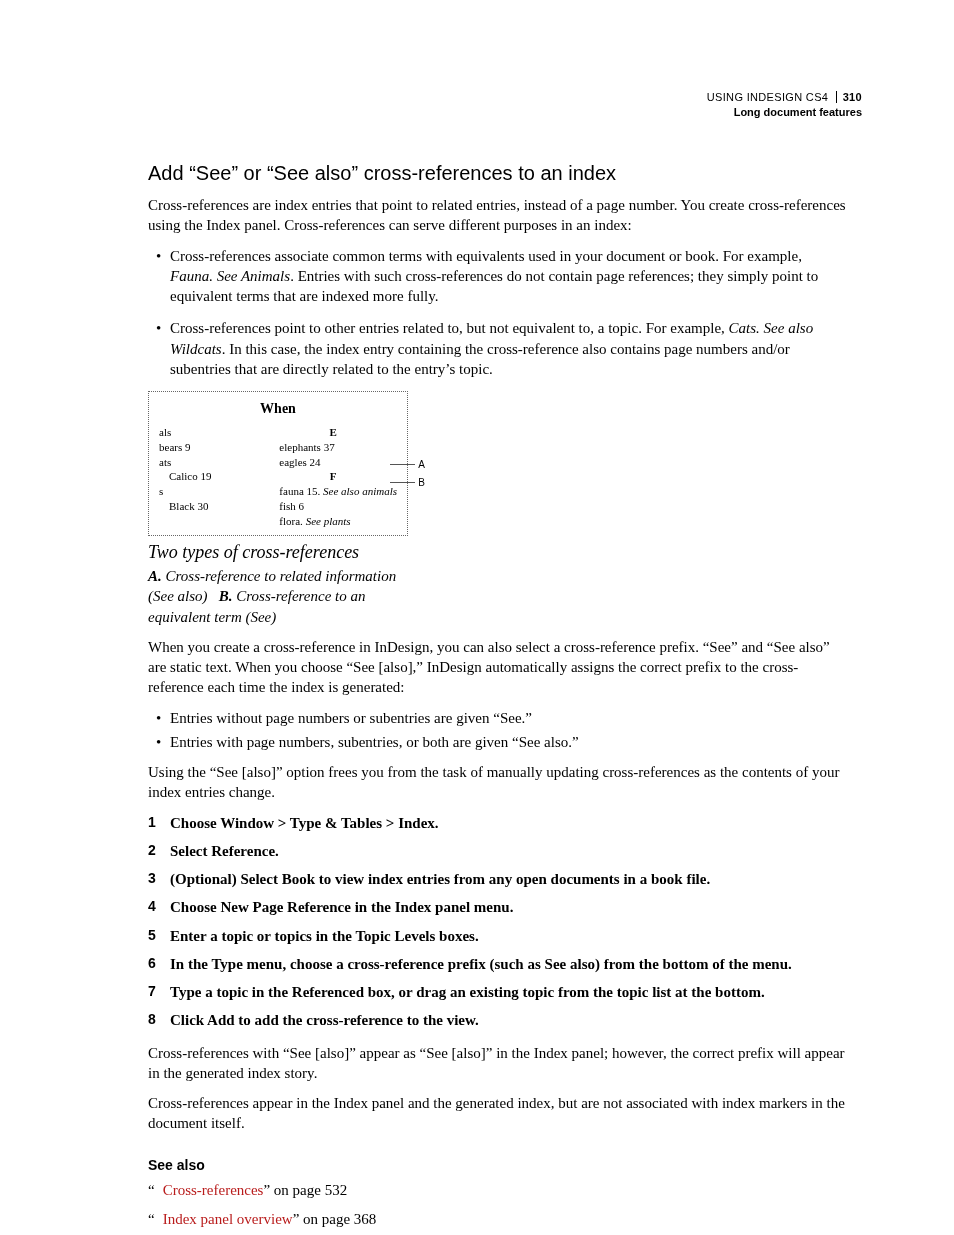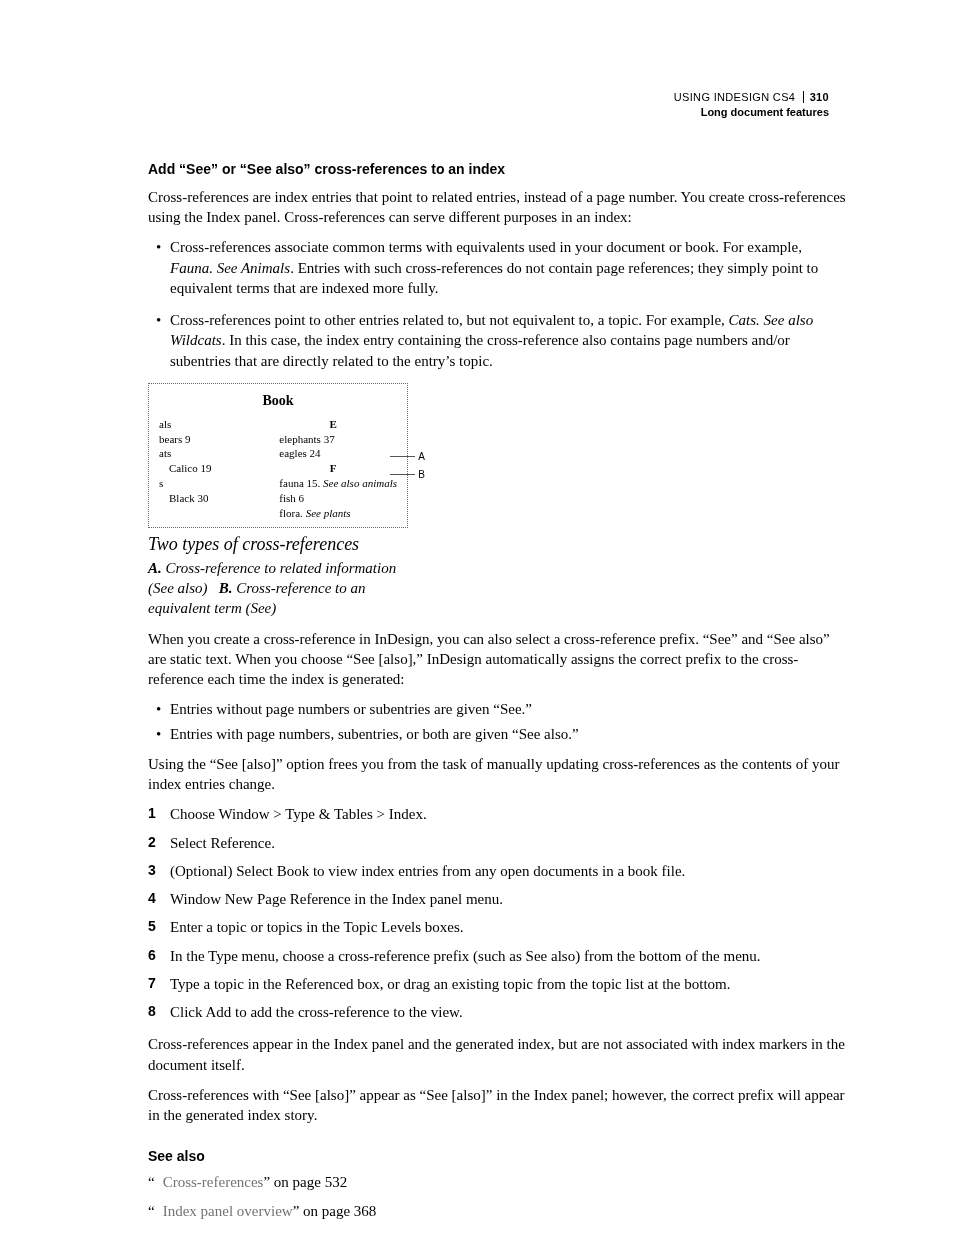--- a/index.html
+++ b/index.html
@@ -13,40 +13,40 @@
   }
   .page {
     width: 954px;
     box-sizing: border-box;
     padding: 90px 108px 40px 148px;
     position: relative;
   }
   .running-header {
     position: absolute;
     top: 90px;
-    right: 125px;
+    right: 92px;
     text-align: right;
     font-family: "Myriad Pro", "Segoe UI", Arial, sans-serif;
     font-size: 11px;
     line-height: 1.35;
   }
   .running-header .line1 { letter-spacing: 0.03em; }
   .running-header .pageno {
     font-weight: 700;
     border-left: 1px solid #000;
     padding-left: 6px;
     margin-left: 4px;
   }
   .running-header .line2 { font-weight: 700; }
   .content { margin-top: 70px; }
 
   h2.section-title {
     font-family: "Myriad Pro", "Segoe UI", Arial, sans-serif;
-    font-weight: 700;
-    font-size: 14px;
+    font-weight: 400;
+    font-size: 20px;
     margin: 0 0 8px 0;
   }
   p { margin: 0 0 10px 0; }
   ul.bullets {
     list-style: none;
     padding: 0;
     margin: 6px 0 12px 0;
   }
   ul.bullets > li {
     position: relative;
@@ -140,38 +140,39 @@
     list-style: none;
     counter-reset: step;
     padding: 0;
     margin: 10px 0 12px 0;
   }
   ol.steps > li {
     counter-increment: step;
     position: relative;
     padding-left: 22px;
     margin: 0 0 8px 0;
+    font-weight: bold;
   }
   ol.steps > li::before {
     content: counter(step);
     position: absolute;
     left: 0;
     top: 0;
     font-weight: 700;
     font-family: "Myriad Pro", "Segoe UI", Arial, sans-serif;
     font-size: 14px;
   }
 
   h3.see-also {
     font-family: "Myriad Pro", "Segoe UI", Arial, sans-serif;
     font-weight: 700;
     font-size: 14px;
     margin: 22px 0 6px 0;
   }
-  .link { color: #737373; padding-left: 8px; }
+  .link { color: #b91c1c; padding-left: 8px; }
   .link-line { margin: 0 0 8px 0; }
 </style>
 </head>
 <body>
 
 <div class="page">
 
   <div class="running-header">
     <div class="line1">
       <span>USING INDESIGN CS4</span>
@@ -190,21 +191,21 @@
       <li>
         <span>Cross-references associate common terms with equivalents used in your document or book. For example, </span><span class="italic">Fauna. See Animals</span><span>. Entries with such cross-references do not contain page references; they simply point to equivalent terms that are indexed more fully.</span>
       </li>
       <li>
         <span>Cross-references point to other entries related to, but not equivalent to, a topic. For example, </span><span class="italic">Cats. See also Wildcats</span><span>. In this case, the index entry containing the cross-reference also contains page numbers and/or subentries that are directly related to the entry’s topic.</span>
       </li>
     </ul>
 
     <div class="figure">
       <div class="index-box">
-        <div class="index-title">Book</div>
+        <div class="index-title">When</div>
         <div class="index-cols">
           <div class="col">
             <div class="entry">als</div>
             <div class="entry">bears&nbsp;9</div>
             <div class="entry">ats</div>
             <div class="entry sub">Calico&nbsp;19</div>
             <div class="entry">s</div>
             <div class="entry sub">Black&nbsp;30</div>
           </div>
           <div class="col">
@@ -238,30 +239,30 @@
       <li>Entries without page numbers or subentries are given “See.”</li>
       <li>Entries with page numbers, subentries, or both are given “See also.”</li>
     </ul>
 
     <p>Using the “See [also]” option frees you from the task of manually updating cross-references as the contents of your index entries change.</p>
 
     <ol class="steps">
       <li>Choose Window&nbsp;&gt; Type &amp; Tables&nbsp;&gt; Index.</li>
       <li>Select Reference.</li>
       <li>(Optional) Select Book to view index entries from any open documents in a book file.</li>
-      <li>Window New Page Reference in the Index panel menu.</li>
+      <li>Choose New Page Reference in the Index panel menu.</li>
       <li>Enter a topic or topics in the Topic Levels boxes.</li>
       <li>In the Type menu, choose a cross-reference prefix (such as See also) from the bottom of the menu.</li>
       <li>Type a topic in the Referenced box, or drag an existing topic from the topic list at the bottom.</li>
       <li>Click Add to add the cross-reference to the view.</li>
     </ol>
 
+    <p>Cross-references with “See [also]” appear as “See [also]” in the Index panel; however, the correct prefix will appear in the generated index story.</p>
+
     <p>Cross-references appear in the Index panel and the generated index, but are not associated with index markers in the document itself.</p>
-
-    <p>Cross-references with “See [also]” appear as “See [also]” in the Index panel; however, the correct prefix will appear in the generated index story.</p>
 
     <h3 class="see-also">See also</h3>
 
     <p class="link-line">
       <span>“</span><span class="link">Cross-references</span><span>” on page 532</span>
     </p>
     <p class="link-line">
       <span>“</span><span class="link">Index panel overview</span><span>” on page 368</span>
     </p>
 

